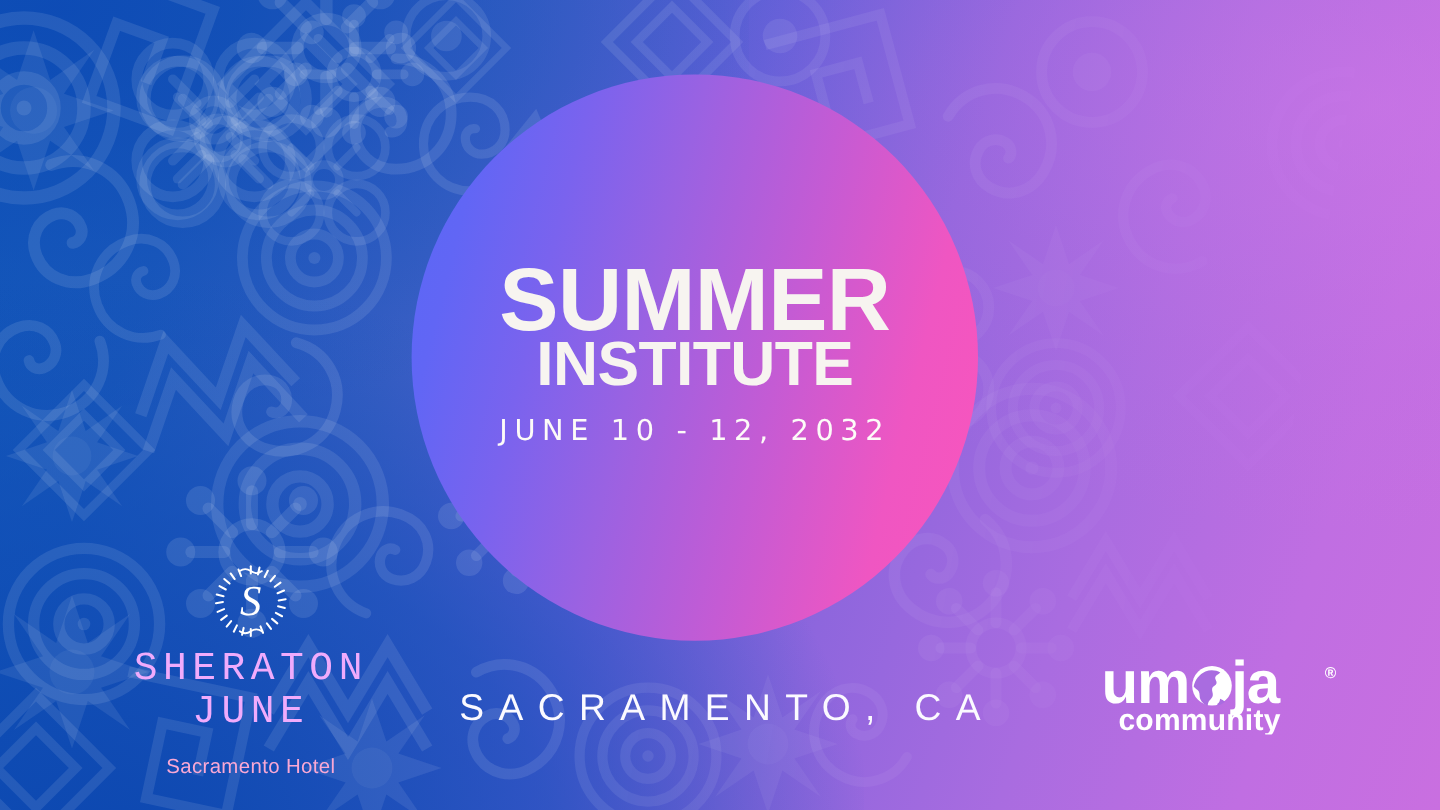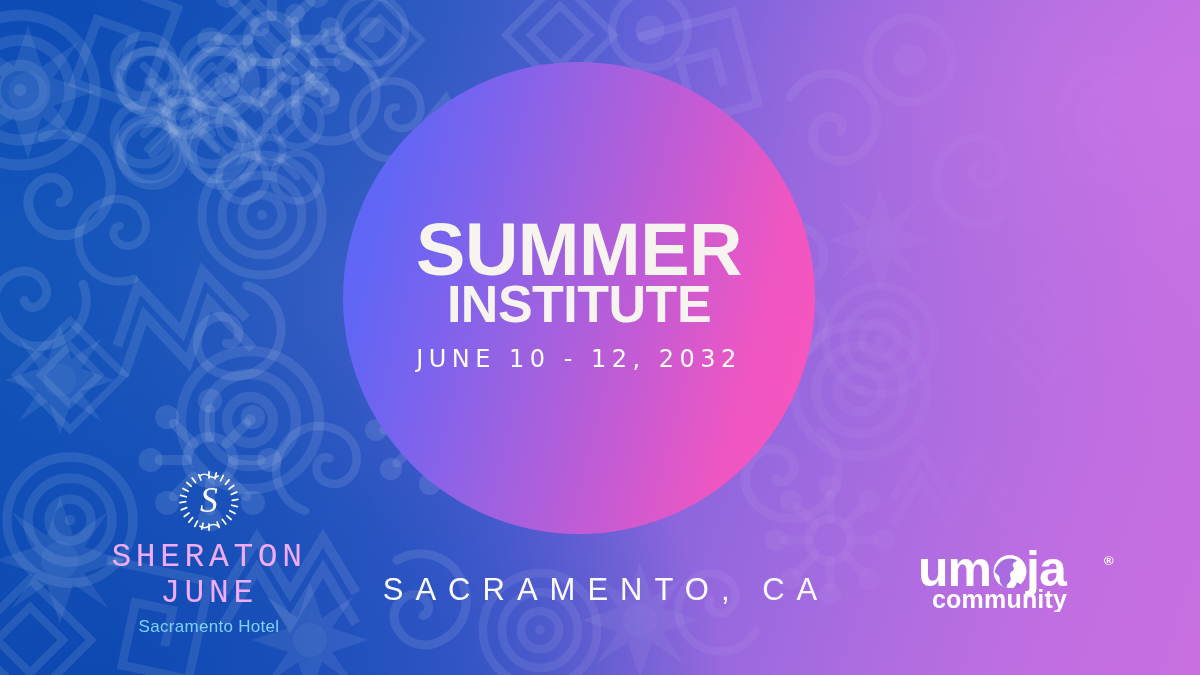--- a/index.html
+++ b/index.html
@@ -153,25 +153,25 @@
   .sheraton-name {
     font-family: Liberation Mono, monospace;
     font-weight: 300;
     font-size: 33px;
     letter-spacing: 4.6px;
     line-height: 1.1;
     color: #f0abfc;
   }
   .sheraton-name .s-line { display: block; white-space: nowrap; }
   .sheraton-sub {
-    margin-top: 4px;
+    margin-top: 16px;
     font-size: 17px;
     font-weight: 400;
     letter-spacing: 0.3px;
-    color: #7dd3fc;
+    color: #f9a8d4;
   }
 
   
   .city-line {
     position: absolute;
     left: 0;
     top: 572px;
     width: 1200px;
     text-align: center;
     color: #fbfaff;

